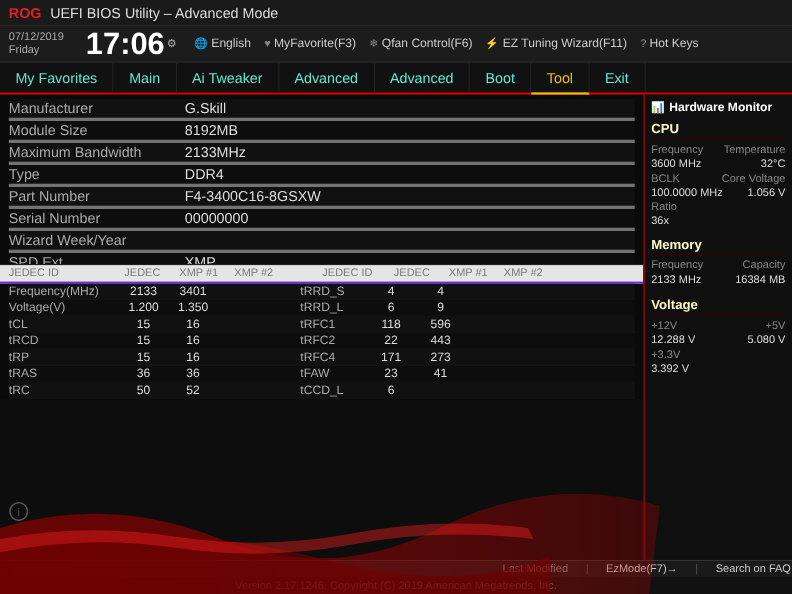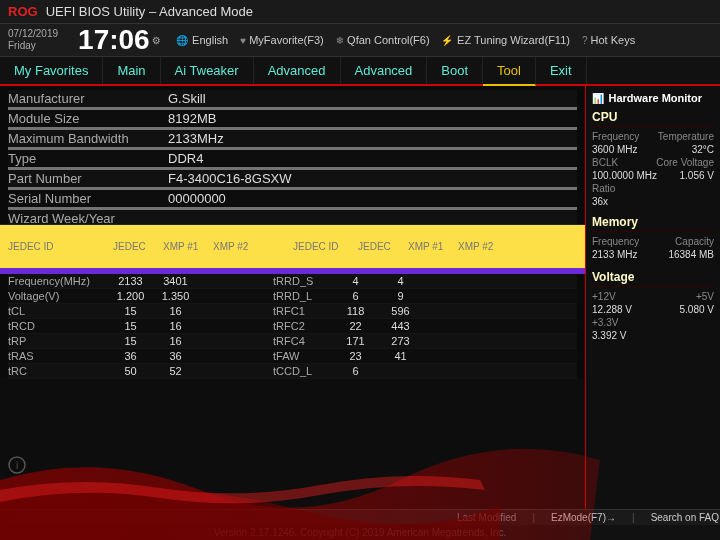--- a/index.html
+++ b/index.html
@@ -353,21 +353,21 @@
         <div class="mem-row">
           <span class="mem-label">XMP Rev.</span>
           <span class="mem-value">2.0</span>
         </div>
         <div class="mem-row">
           <span class="mem-label">ASUS Checksum</span>
           <span class="mem-value">e092</span>
         </div>
       </div>
 
-      <div style="padding: 16px 8px; background:#fde047; border-top:1px solid #222; border-bottom:6px solid #6d28d9;">
+      <div style="padding: 2px 8px; background:#e5e5e5; border-top:1px solid #222; border-bottom:2px solid #6d28d9;">
         <div style="display:flex; font-size:10px; color:#777;">
           <div style="width:105px;">JEDEC ID</div>
           <div style="width:50px;">JEDEC</div>
           <div style="width:50px;">XMP #1</div>
           <div style="width:50px;">XMP #2</div>
           <div style="width:30px;"></div>
           <div style="width:65px;">JEDEC ID</div>
           <div style="width:50px;">JEDEC</div>
           <div style="width:50px;">XMP #1</div>
           <div style="width:50px;">XMP #2</div>

